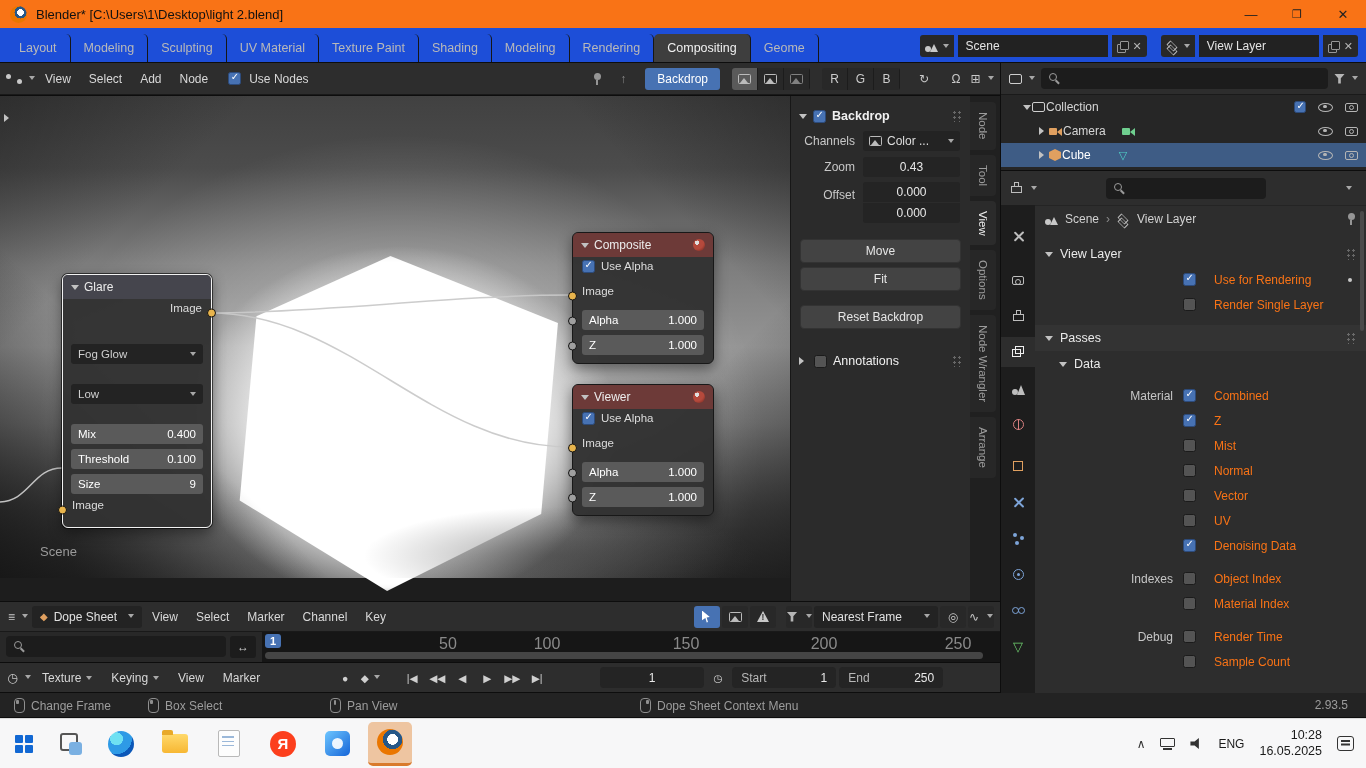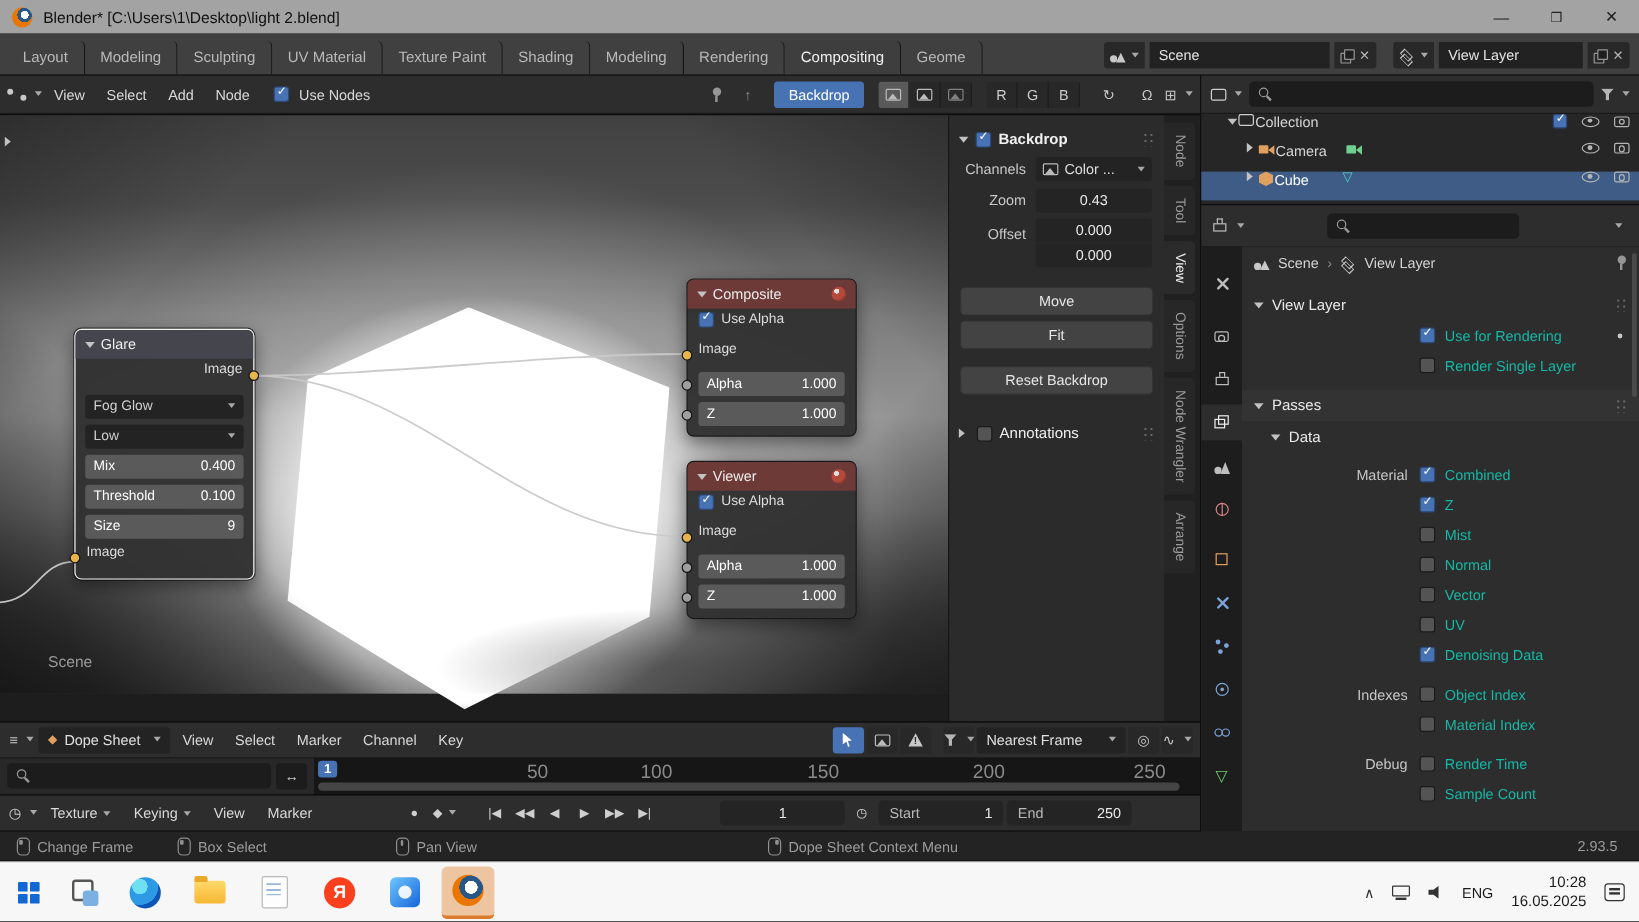--- a/index.html
+++ b/index.html
@@ -46,27 +46,27 @@
   .i-x{color:#b5b5b5;font-size:11px}
   .i-img{display:inline-block;width:13px;height:10px;border:1.2px solid #bbb;border-radius:1.5px;position:relative;box-sizing:border-box}
   .i-img::after{content:"";position:absolute;left:1px;bottom:0;width:0;height:0;border-left:4px solid transparent;border-right:4px solid transparent;border-bottom:5px solid #bbb}
   .mouse{width:9px;height:13px;border:1px solid #8f8f8f;border-radius:4px;position:relative;display:inline-block;margin-right:6px;flex:none}
   .mouse i{position:absolute;background:#8f8f8f;border-radius:1px}
   .m-l i{left:1px;top:1px;width:3px;height:4px}
   .m-m i{left:2.8px;top:1px;width:2.6px;height:5px}
   .m-r i{right:1px;top:1px;width:3px;height:4px}
   .icobtn{height:22px;min-width:24px;border-radius:3px;display:flex;align-items:center;justify-content:center;gap:2px;color:#c8c8c8}
   
-  #titlebar{left:0;top:0;width:1366px;height:28px;background:#a3a3a3;color:#111;display:flex;align-items:center}
+  #titlebar{left:0;top:0;width:1366px;height:28px;background:#f97316;color:#111;display:flex;align-items:center}
   .blogo{width:17px;height:17px;margin:0 9px 0 10px;border-radius:50%;position:relative;flex:none;
      background:radial-gradient(circle at 62% 38%,#fff 0 22%,#265787 23% 40%,#ea7600 41%)}
   #titlebar .wctl{margin-left:auto;display:flex;height:100%}
   .wbtn{width:46px;height:100%;display:flex;align-items:center;justify-content:center;font-size:13px;color:#222}
   
-  #topbar{left:0;top:28px;width:1366px;height:34px;background:#404040;display:flex;align-items:flex-end}
+  #topbar{left:0;top:28px;width:1366px;height:34px;background:#1d4ed8;display:flex;align-items:flex-end}
   .wtabs{display:flex;align-items:flex-end;padding-left:6px;height:100%}
   .wtab{padding:0 13px;height:28px;line-height:28px;color:#b9b9b9;font-size:12.5px;border-radius:5px 5px 0 0;
         border-right:1px solid #161616;white-space:nowrap}
   .wtab.active{background:#3e3e3e;color:#f0f0f0}
   .tb-right{margin-left:auto;display:flex;align-items:center;gap:4px;padding:0 8px 5px 0}
   .idbtn{height:22px;padding:0 5px;background:#282828;border-radius:3px 0 0 3px;display:flex;align-items:center;color:#ccc}
   .idfld{height:22px;background:#222;display:flex;align-items:center;padding:0 8px;color:#e4e4e4;box-sizing:border-box}
   .idtail{height:22px;background:#282828;display:flex;align-items:center;padding:0 5px;gap:5px;border-radius:0 3px 3px 0}
   .i-scene{display:inline-block;width:13px;height:11px;position:relative}
   .i-scene::before{content:"";position:absolute;width:6px;height:6px;border-radius:50%;background:#c8c8c8;left:0;bottom:0}
@@ -102,21 +102,21 @@
   .wires path{stroke:#c9c9c9;stroke-width:1.5;fill:none;opacity:.95}
   .node{position:absolute;width:148px;background:rgba(50,50,50,.97);border:1px solid #181818;border-radius:6px;
      box-shadow:0 5px 14px rgba(0,0,0,.45);font-size:11.5px;color:#dcdcdc}
   .node.sel{border-color:#f2f2f2;box-shadow:0 0 0 1px rgba(0,0,0,.6),0 5px 14px rgba(0,0,0,.45)}
   .nhead{height:24px;display:flex;align-items:center;gap:5px;padding:0 8px;border-radius:5px 5px 0 0;font-size:12px;color:#ececec}
   .ghead{background:#45454d}
   .rhead{background:#6d3a38}
   .ball{width:12px;height:12px;border-radius:50%;margin-left:auto;background:radial-gradient(circle at 35% 30%,#e0e0e0 0 18%,#b5493c 19% 55%,#6e241c)}
   .nrow{height:22px;display:flex;padding:0 9px;position:relative;margin:3px 0}
   .nrow.out{justify-content:flex-end}
-  .nsel{height:20px;background:#232323;border-radius:3px;margin:5px 8px;display:flex;align-items:center;justify-content:space-between;padding:0 7px;color:#cfcfcf}
+  .nsel{height:20px;background:#232323;border-radius:3px;margin:20px 8px;display:flex;align-items:center;justify-content:space-between;padding:0 7px;color:#cfcfcf}
   .nval{height:20px;background:#5a5a5a;border-radius:3px;margin:5px 8px;display:flex;align-items:center;justify-content:space-between;padding:0 7px;color:#fff}
   .nrow .nval{flex:1;margin:0;height:20px}
   .sock{position:absolute;width:9px;height:9px;border-radius:50%;border:1px solid #141414;top:50%;transform:translateY(-50%);box-sizing:border-box}
   .sock.yel{background:#e8b44c}.sock.gry{background:#9f9f9f}
   .sock.so{right:-5px}.sock.si{left:-5px}
   #scenelbl{position:absolute;left:40px;top:448px;color:#9a9a9a;font-size:13px}
   #nechev{position:absolute;left:4px;top:18px}
   
   #npanel{left:790px;top:96px;width:180px;height:505px;background:#2b2b2b;border-left:1px solid #171717;box-sizing:border-box;padding-top:8px}
   .np-head{display:flex;align-items:center;gap:6px;padding:0 8px;height:24px;color:#f0f0f0;font-size:12.5px}
@@ -127,21 +127,21 @@
   .np-fld{background:#242424;justify-content:center;color:#e8e8e8}
   .npbtn{height:22px;margin:4px 9px;background:#434343;border:1px solid #333;border-radius:4px;display:flex;align-items:center;justify-content:center;color:#e6e6e6}
   
   #sidetabs{left:970px;top:96px;width:30px;height:505px;background:#202020;display:flex;flex-direction:column;align-items:flex-start;padding-top:6px;box-sizing:border-box;gap:5px}
   .vtab{writing-mode:vertical-rl;width:26px;border-radius:0 4px 4px 0;background:#272727;color:#9c9c9c;
      display:flex;align-items:center;justify-content:center;font-size:11.5px;padding:10px 0;white-space:nowrap}
   .vtab.active{background:#2b2b2b;color:#ececec}
   
   #outliner{left:1001px;top:63px;width:365px;height:107px;background:#262626}
   #outliner .hdr{height:31px;background:#2d2d2d;display:flex;align-items:center;gap:6px;padding:0 8px;border-bottom:1px solid #1a1a1a}
-  .orow{height:24px;display:flex;align-items:flex-start;gap:1px;padding:0 8px 0 22px;color:#d6d6d6}
+  .orow{height:24px;display:flex;align-items:center;gap:1px;padding:0 8px 0 22px;color:#d6d6d6}
   .orow.child{padding-left:38px}
   .orow.selected{background:#3e5c85;color:#fff}
   .oright{margin-left:auto;display:flex;align-items:center;gap:12px}
   .i-coll{display:inline-block;width:13px;height:10px;border:1.4px solid #cfcfcf;border-radius:2px;box-sizing:border-box}
   .i-camobj{display:inline-block;width:13px;height:10px;position:relative}
   .i-camobj::before{content:"";position:absolute;left:0;top:2px;width:8px;height:7px;background:#e0a060;border-radius:1px}
   .i-camobj::after{content:"";position:absolute;right:0;top:1.5px;width:0;height:0;border-top:4px solid transparent;border-bottom:4px solid transparent;border-right:5px solid #e0a060}
   .i-camdat{display:inline-block;width:13px;height:10px;position:relative}
   .i-camdat::before{content:"";position:absolute;left:0;top:2px;width:8px;height:7px;background:#6fcf8f;border-radius:1px}
   .i-camdat::after{content:"";position:absolute;right:0;top:1.5px;width:0;height:0;border-top:4px solid transparent;border-bottom:4px solid transparent;border-right:5px solid #6fcf8f}
@@ -152,21 +152,21 @@
   #props .hdr{height:34px;display:flex;align-items:center;gap:8px;padding:0 8px;border-bottom:1px solid #242424}
   #ptabs{position:absolute;left:0;top:34px;bottom:0;width:34px;background:#1d1d1d}
   .ptab{position:absolute;left:0;width:34px;height:30px;display:flex;align-items:center;justify-content:center}
   .ptab.active{background:#2d2d2d}
   #pcontent{position:absolute;left:34px;top:34px;right:0;bottom:0}
   .bc{height:28px;display:flex;align-items:center;gap:7px;padding:0 10px;color:#d2d2d2}
   .bc .sep{color:#8a8a8a}
   .phead{display:flex;align-items:center;gap:7px;height:26px;padding:0 10px;color:#eaeaea;font-size:12.5px}
   .prow{display:flex;align-items:center;height:25px}
   .plab{width:138px;text-align:right;padding-right:10px;color:#c6c6c6;flex:none}
-  .cblab{margin-left:8px;color:#14b8a6}
+  .cblab{margin-left:18px;color:#f97316}
   .gap8{height:8px}.gap6{height:6px}
   .pscroll{position:absolute;right:2px;top:40px;width:4px;height:120px;background:#4a4a4a;border-radius:2px}
   
   .pi{width:15px;height:15px;position:relative;display:inline-block}
   .pi-x::before,.pi-x::after{content:"";position:absolute;left:7px;top:1px;width:2.4px;height:13px;background:#bdbdbd;border-radius:1px}
   .pi-x::before{transform:rotate(45deg)}.pi-x::after{transform:rotate(-45deg)}
   .pi-x.blue::before,.pi-x.blue::after{background:#7da4d8}
   .pi-cam::before{content:"";position:absolute;left:1px;top:3px;width:12px;height:9px;border:1.4px solid #bdbdbd;border-radius:2px;box-sizing:border-box}
   .pi-cam::after{content:"";position:absolute;left:4.5px;top:6px;width:4px;height:4px;border:1.2px solid #bdbdbd;border-radius:50%}
   .pi-prn::before{content:"";position:absolute;left:2px;top:5px;width:11px;height:7px;border:1.4px solid #bdbdbd;box-sizing:border-box}

